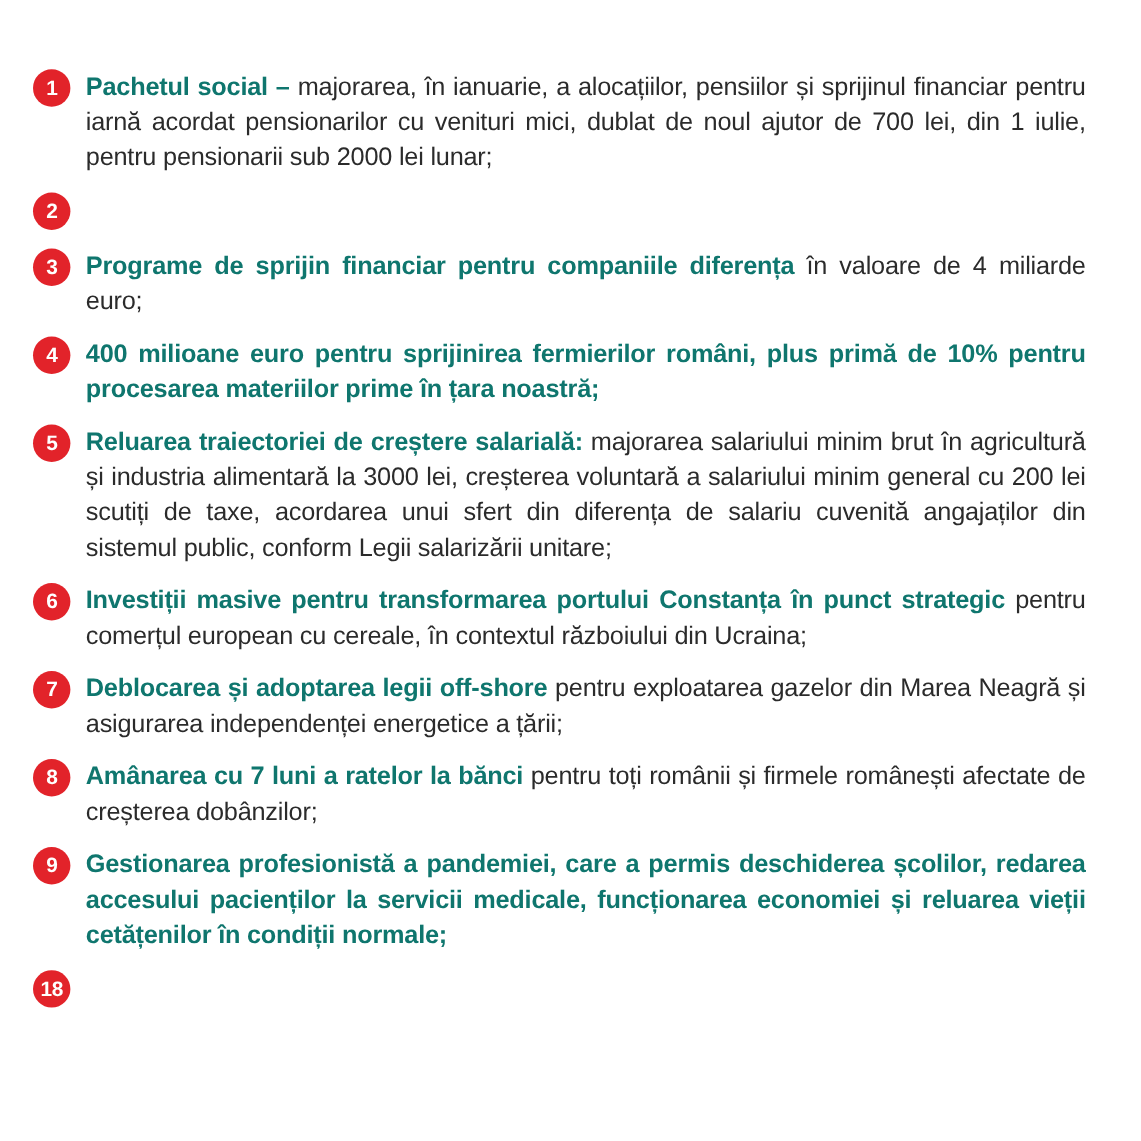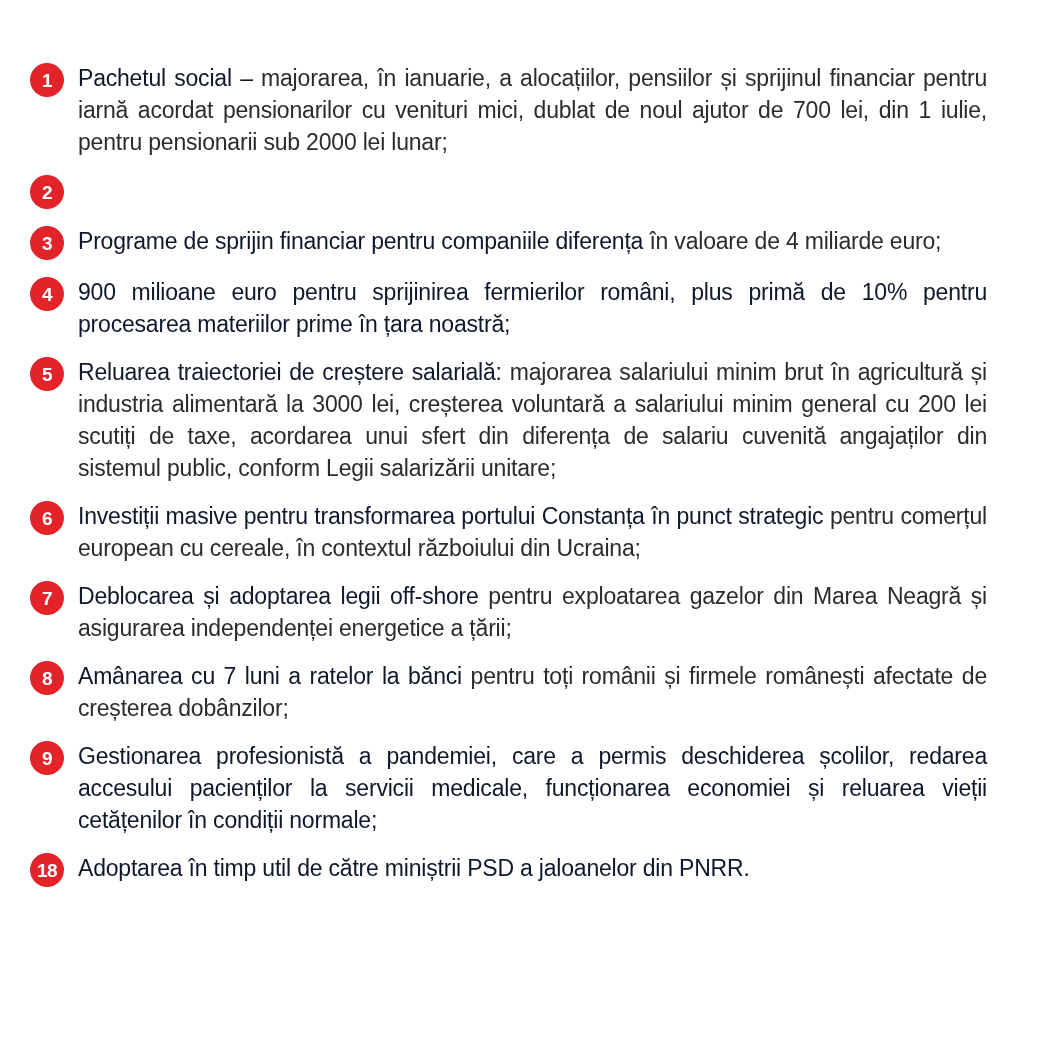--- a/index.html
+++ b/index.html
@@ -45,22 +45,22 @@
   .item-text {
     flex: 1 1 auto;
     margin: 0;
     color: #2b2b2b;
     font-size: 23px;
     line-height: 32px;
     text-align: justify;
     letter-spacing: -0.2px;
   }
   .item-text b {
-    font-weight: 400;
-    color: #0f172a;
+    font-weight: 700;
+    color: #0f766e;
   }
 </style>
 </head>
 <body>
 
 <div class="page">
 
   <div class="item">
     <span class="badge">
         <span>1</span>
@@ -78,21 +78,21 @@
     <span class="badge">
         <span>3</span>
       </span>
     <p class="item-text"><b>Programe de sprijin financiar pentru companiile diferența</b><span> în valoare de 4 miliarde euro;</span></p>
   </div>
 
   <div class="item">
     <span class="badge">
         <span>4</span>
       </span>
-    <p class="item-text"><b>900 milioane euro pentru sprijinirea fermierilor români, plus primă de 10% pentru procesarea materiilor prime în țara noastră;</b><span></span></p>
+    <p class="item-text"><b>400 milioane euro pentru sprijinirea fermierilor români, plus primă de 10% pentru procesarea materiilor prime în țara noastră;</b><span></span></p>
   </div>
 
   <div class="item">
     <span class="badge">
         <span>5</span>
       </span>
     <p class="item-text"><b>Reluarea traiectoriei de creștere salarială:</b><span> majorarea salariului minim brut în agricultură și industria alimentară la 3000 lei, creșterea voluntară a salariului minim general cu 200 lei scutiți de taxe, acordarea unui sfert din diferența de salariu cuvenită angajaților din sistemul public, conform Legii salarizării unitare;</span></p>
   </div>
 
   <div class="item">
@@ -120,16 +120,15 @@
     <span class="badge">
         <span>9</span>
       </span>
     <p class="item-text"><b>Gestionarea profesionistă a pandemiei, care a permis deschiderea școlilor, redarea accesului pacienților la servicii medicale, funcționarea economiei și reluarea vieții cetățenilor în condiții normale;</b><span></span></p>
   </div>
 
   <div class="item">
     <span class="badge">
         <span>18</span>
       </span>
-    <p class="item-text"><b>Adoptarea în timp util de către miniștrii PSD a jaloanelor din PNRR.</b><span></span></p>
   </div>
 
 </div>
 
 </body></html>

